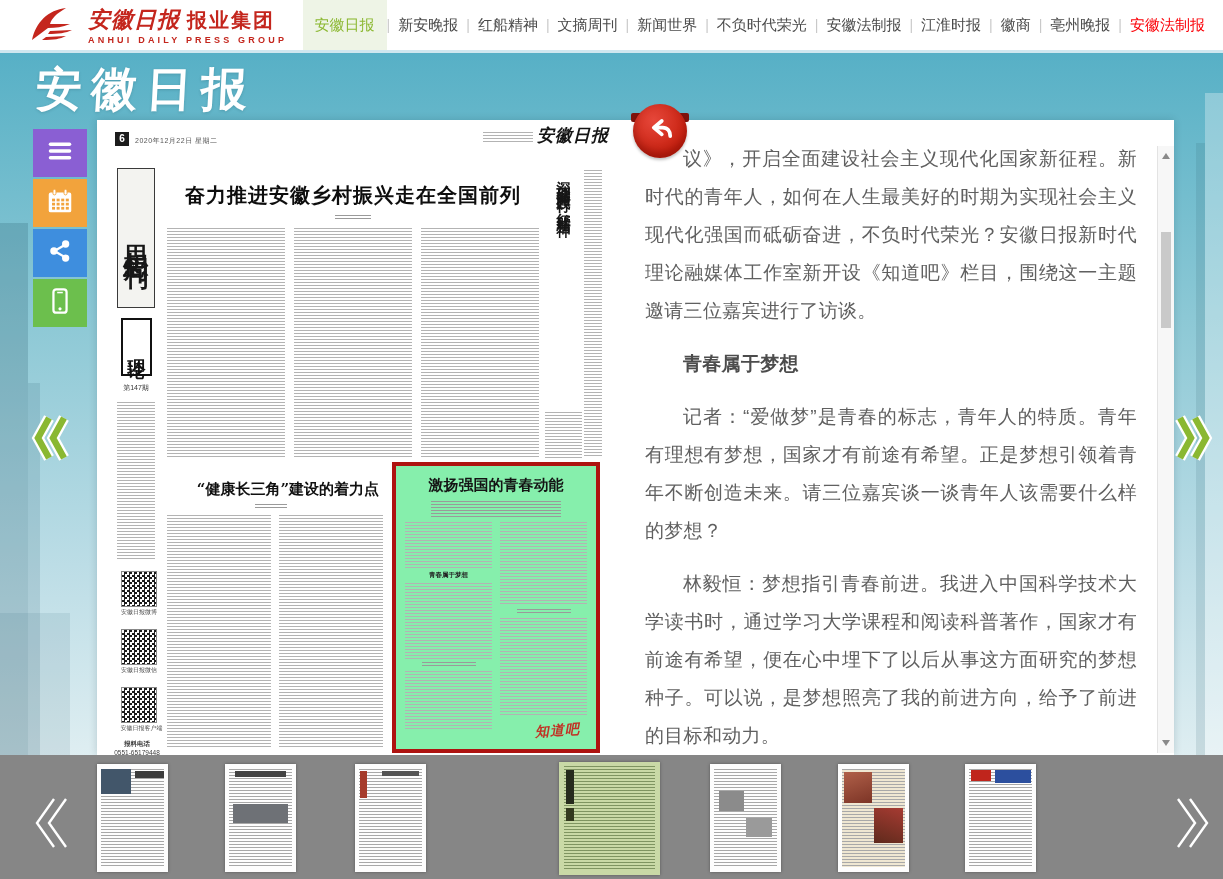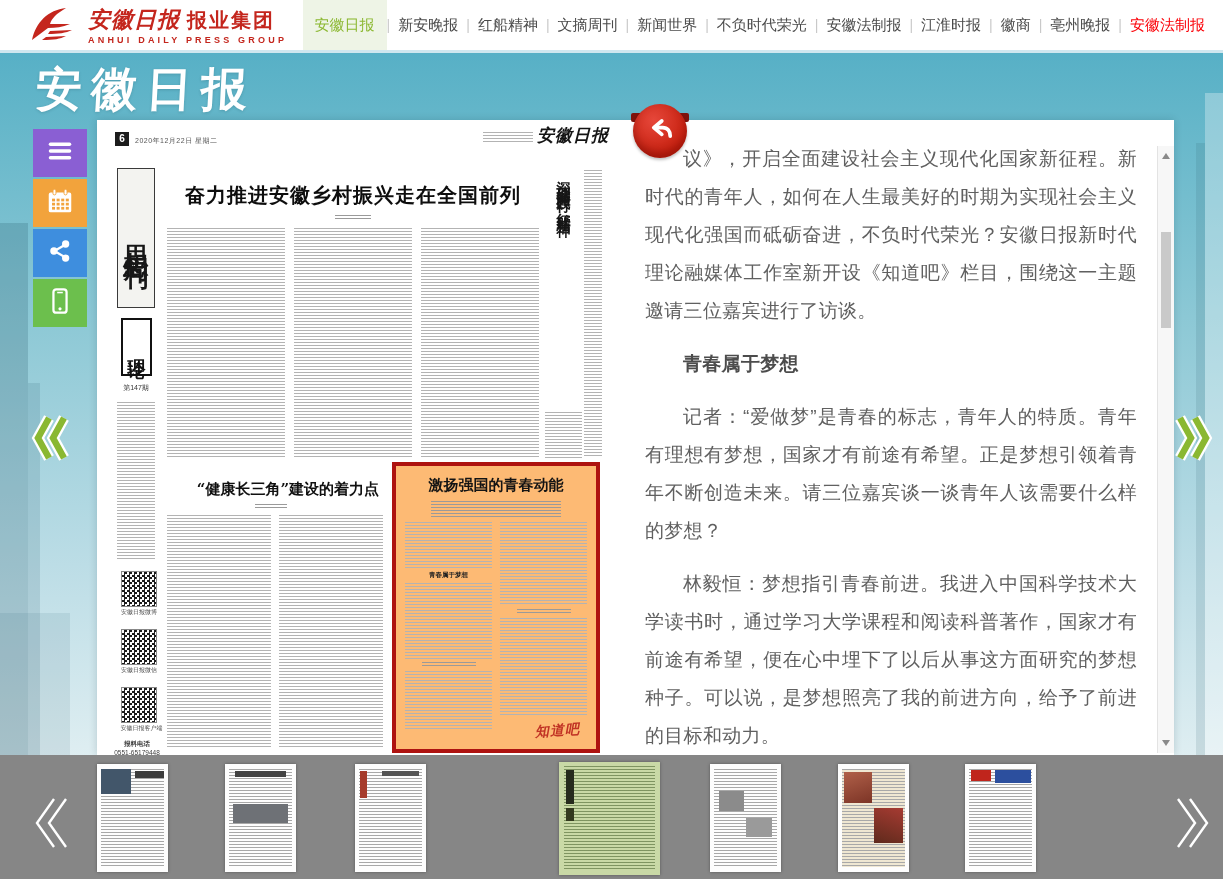--- a/index.html
+++ b/index.html
@@ -79,21 +79,21 @@
   .np-vtitle span { writing-mode:vertical-rl; font-family:"DejaVu Serif", serif; font-weight:900; font-size:14px;
     color:#161616; letter-spacing:3px; }
   .np-col-right { position:absolute; left:487px; top:50px; width:18px; height:288px; }
   .np-col-right2 { position:absolute; left:448px; top:292px; width:37px; height:46px; }
   .np-h2 { position:absolute; left:70px; top:360px; width:242px; text-align:center; font-family:"DejaVu Serif", serif;
     font-weight:900; font-size:15px; color:#101010; }
   .np-author2 { position:absolute; left:158px; top:384px; width:32px; height:5px; }
   .np-cols-bot { position:absolute; left:70px; top:395px; width:216px; height:233px; display:grid;
     grid-template-columns:repeat(2,1fr); gap:8px; }
   .np-redbox { position:absolute; left:295px; top:342px; width:208px; height:291px; border:4px solid #ae1310;
-    background:#fdba74; padding:8px 9px 6px; }
+    background:#86efac; padding:8px 9px 6px; }
   .np-h3 { text-align:center; font-family:"DejaVu Serif", serif; font-weight:900; font-size:15px; color:#141414; margin-top:2px; }
   .np-byline { width:130px; height:16px; margin:6px auto 5px; }
   .np-redcols { display:grid; grid-template-columns:1fr 1fr; gap:8px; height:208px; }
   .np-redcols .col { display:flex; flex-direction:column; }
   .np-redcols .seg { width:100%; }
   .np-subhead { text-align:center; font-size:6.5px; font-weight:bold; color:#222; margin:3px 0; white-space:nowrap; }
   .np-seal { position:absolute; right:16px; bottom:9px; font-family:"DejaVu Serif", serif; font-weight:bold;
     font-style:italic; font-size:14px; color:#c13325; transform:rotate(-4deg); letter-spacing:1px; }
 
   

